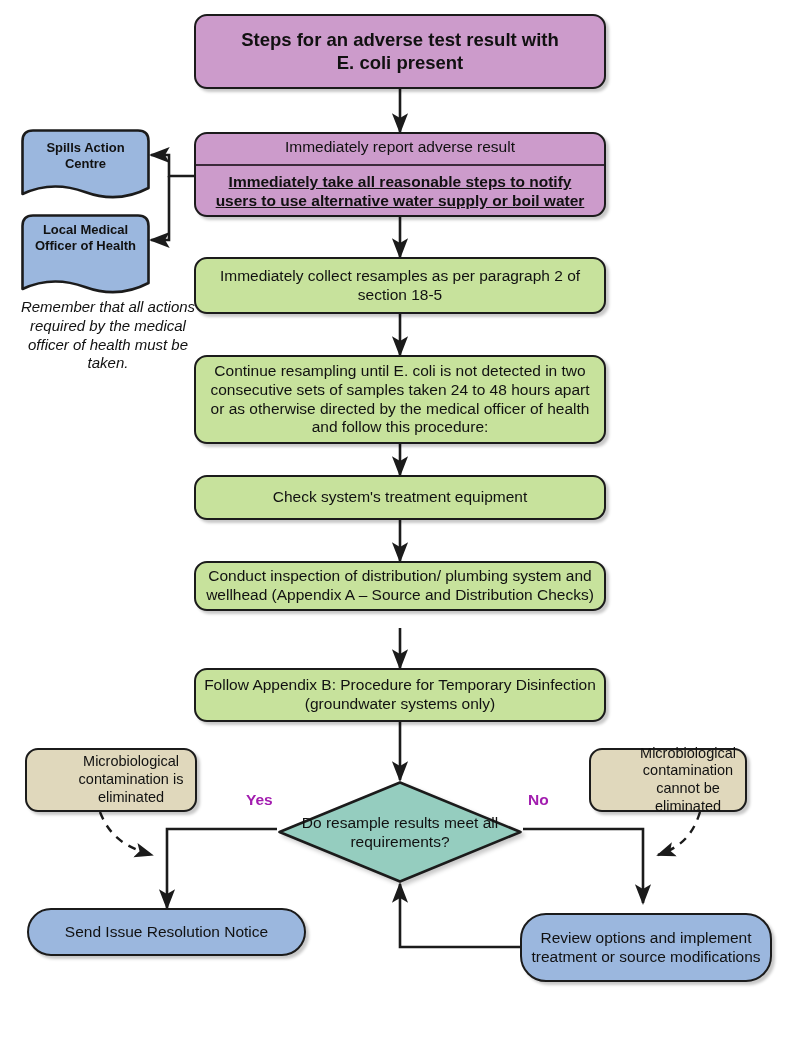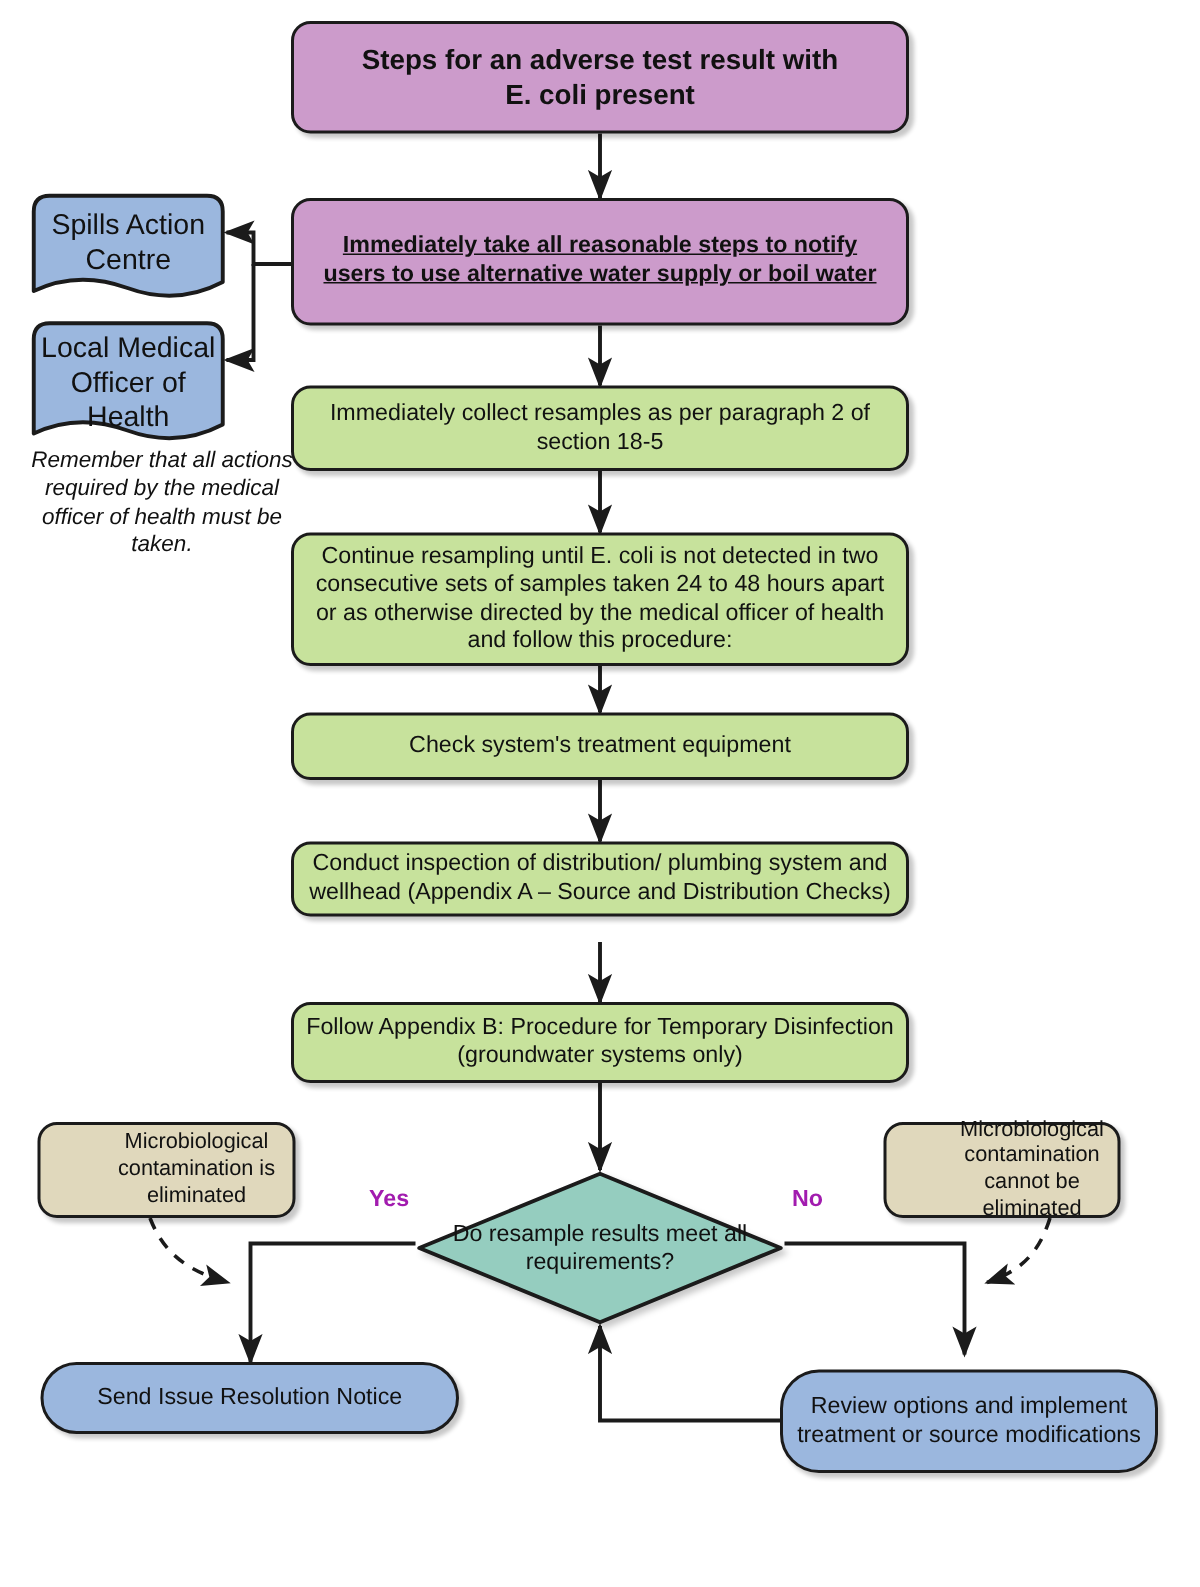--- a/index.html
+++ b/index.html
@@ -64,23 +64,24 @@
     display: flex;
     align-items: flex-start;
     justify-content: center;
     text-align: center;
   }
   .docshape svg { position: absolute; left: 0; top: 0; }
   .docshape .doclabel {
     position: relative;
     z-index: 2;
     width: 100%;
-    font-size: 19px;
+    font-size: 13px;
     line-height: 1.2;
     padding: 0 6px;
+    font-weight: bold;
   }
 
   .note {
     position: absolute;
     font-style: italic;
     font-size: 15px;
     line-height: 1.25;
     text-align: center;
   }
 
@@ -149,20 +150,21 @@
   </svg>
 
   <div class="node proc purple title-node" style="left:194px; top:14px; width:412px; height:75px;">
     <div class="txt">
       <span style="white-space:pre-line;">Steps for an adverse test result with
 E. coli present</span>
     </div>
   </div>
 
   <div class="node proc purple split" style="left:194px; top:132px; width:412px; height:85px;">
+    <div class="top-row">Immediately report adverse result</div>
     <div class="bot-row">Immediately take all reasonable steps to notify users to use alternative water supply or boil water</div>
   </div>
 
   <div class="docshape" style="left:20px; top:128px; width:131px; height:75px;">
     <svg width="131" height="75" viewBox="0 0 131 75">
       <path d="M13,2.5 L118,2.5 Q128.5,2.5 128.5,13 L128.5,60 Q98,76 65,64 Q32,52 2.5,66 L2.5,13 Q2.5,2.5 13,2.5 Z" fill="#9BB7DE" stroke="#1b1b1b" stroke-width="2.6" stroke-linejoin="round"></path>
     </svg>
     <div class="doclabel" style="margin-top:12px;">Spills Action Centre</div>
   </div>
 

